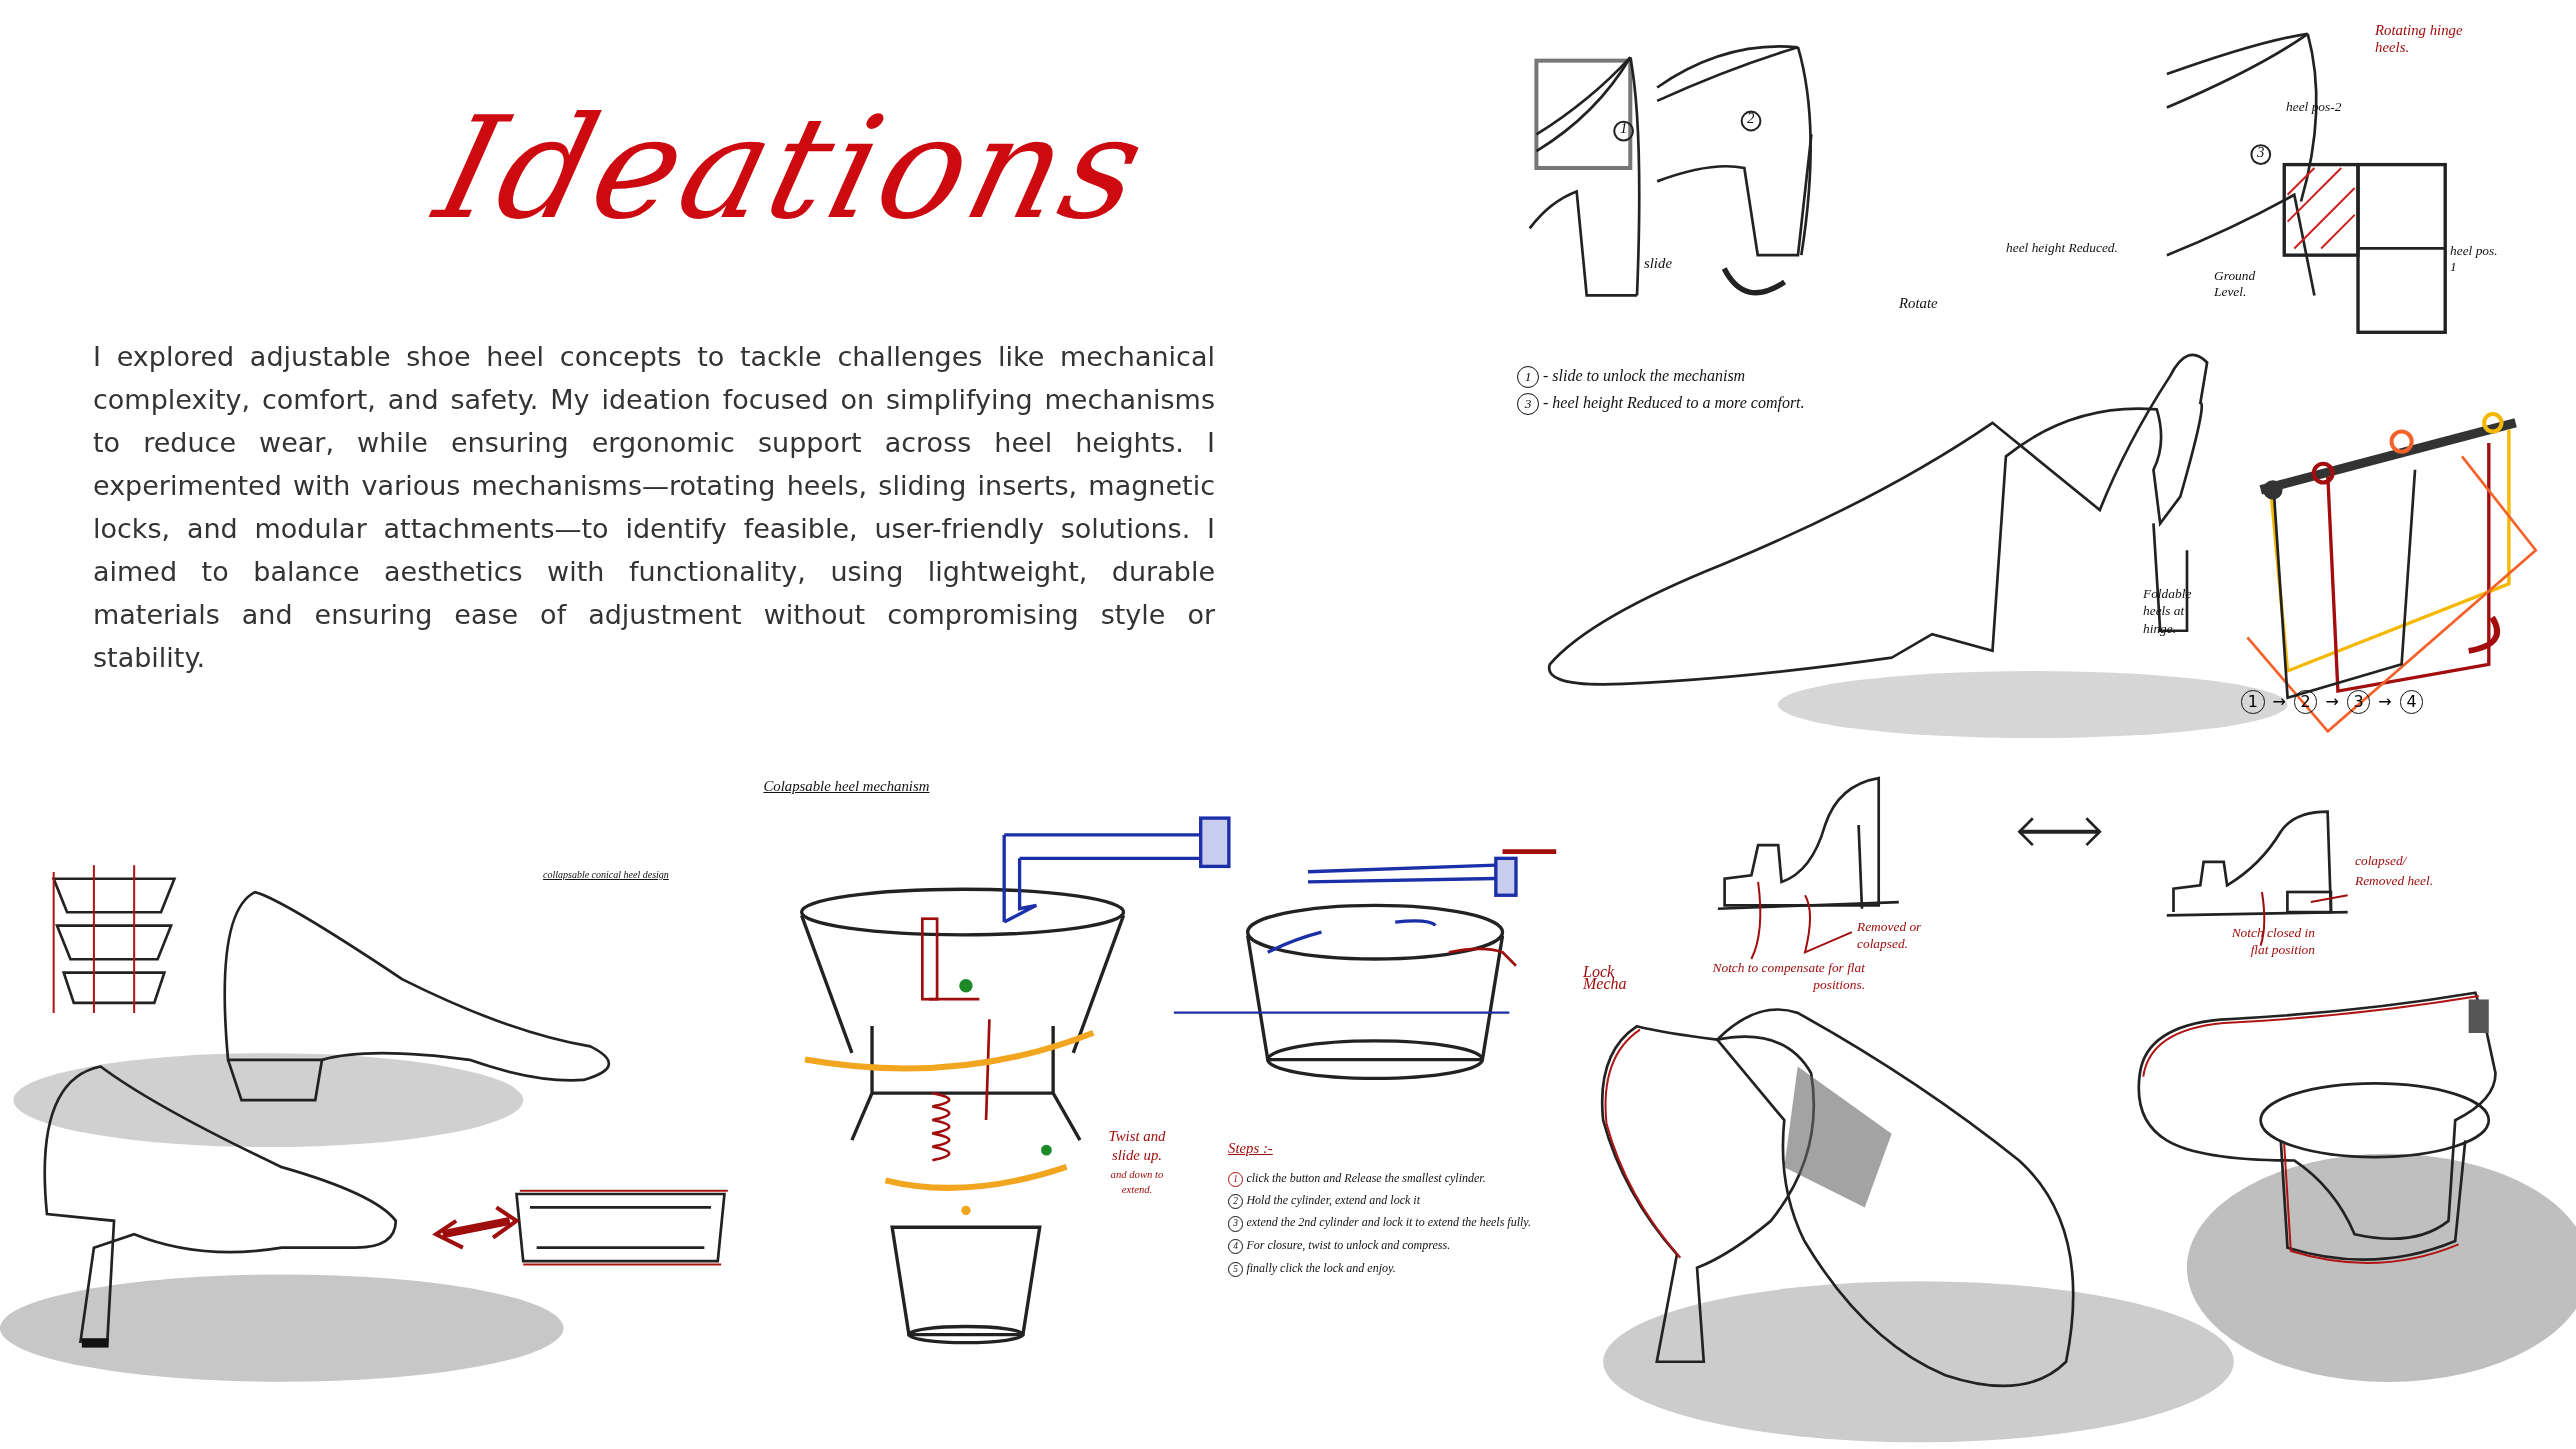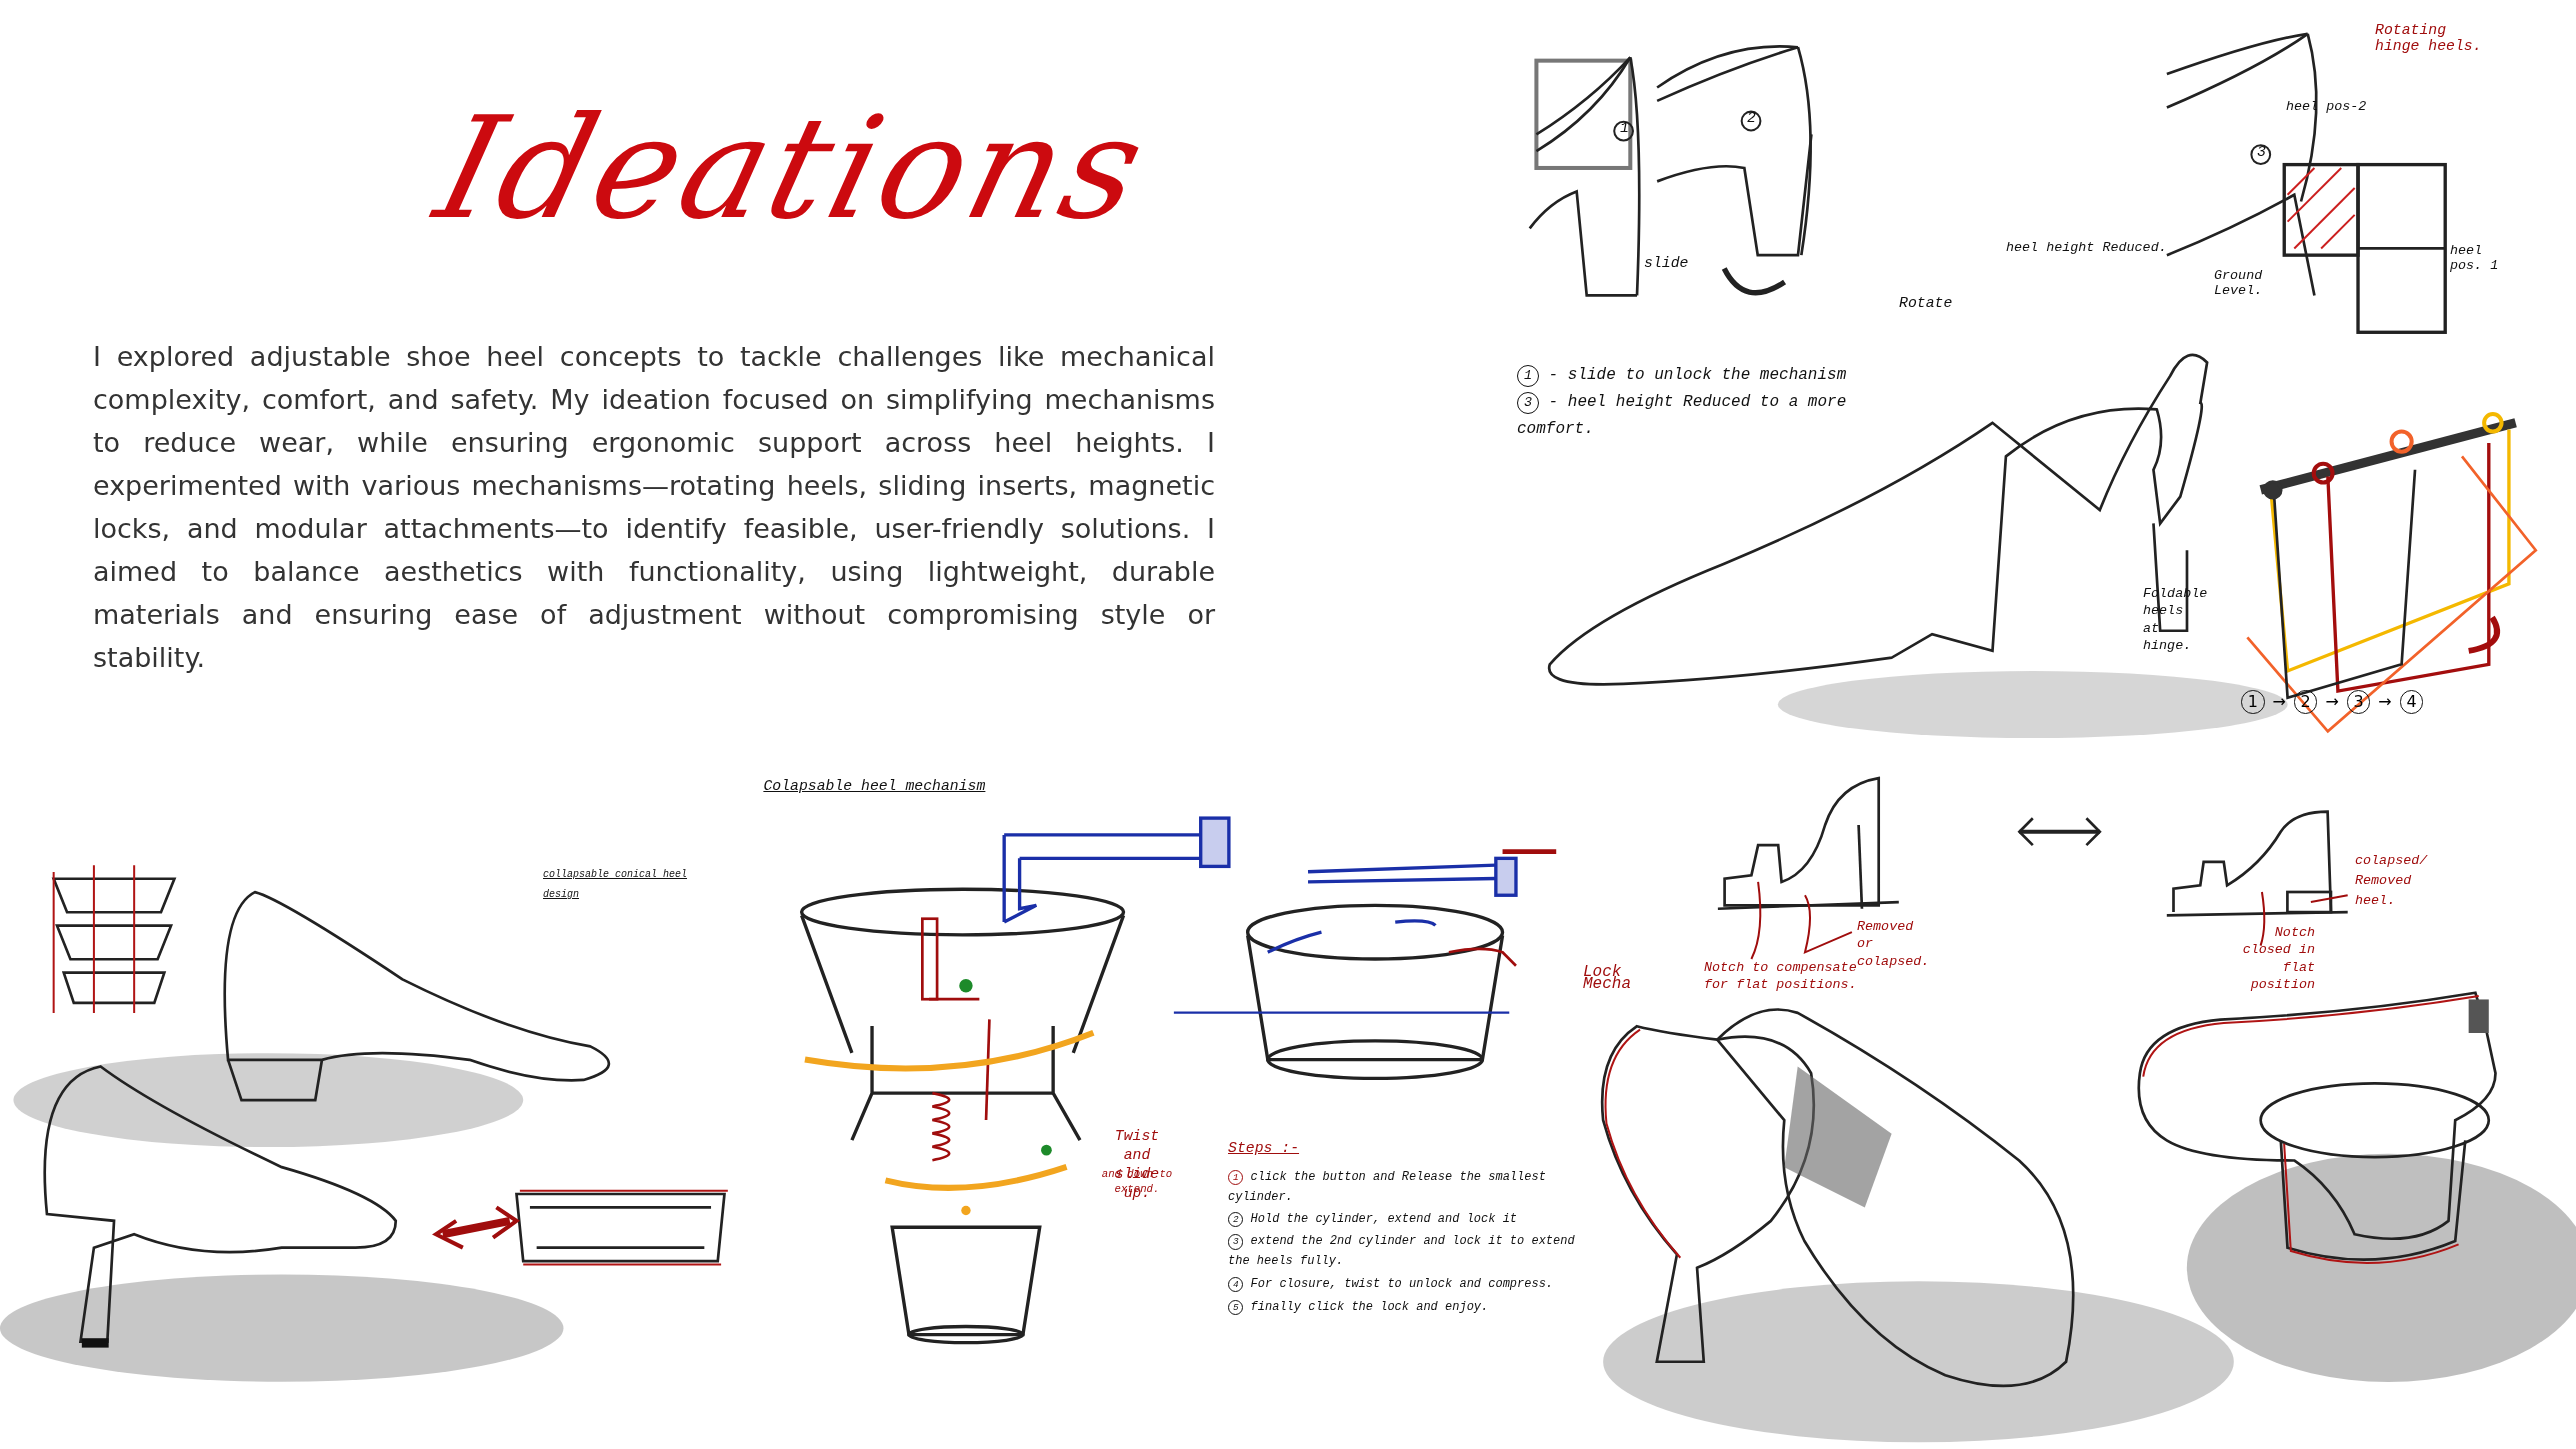--- a/index.html
+++ b/index.html
@@ -8,21 +8,21 @@
   .title {
     left:443px; top:74px; width:470px; height:188px;
     font-family:"DejaVu Serif", serif; font-style:italic; font-size:141px; color:#cc0a0f;
     letter-spacing:4px; transform:skewX(-14deg); line-height:188px;
   }
   .intro {
     left:93px; top:335px; width:1122px;
     font-family:"DejaVu Sans", sans-serif; font-size:27px; line-height:43px; color:#333333;
     text-align:justify; text-align-last:justify;
   }
-  .hand { font-family:Liberation Mono, monospace; font-style:italic; color:#111; }
+  .hand { font-family:Liberation Serif, serif; font-style:italic; color:#111; }
   .red { color:#a00d0d; }
   svg { position:absolute; left:0; top:0; }
   .note { position:absolute; white-space:pre; }
 </style>
 </head>
 <body>
 
 <div class="abs title">Ideations</div>
 
 <div class="abs intro">I explored adjustable shoe heel concepts to tackle challenges like mechanical complexity, comfort, and safety. My ideation focused on simplifying mechanisms to reduce wear, while ensuring ergonomic support across heel heights. I experimented with various mechanisms—rotating heels, sliding inserts, magnetic locks, and modular attachments—to identify feasible, user-friendly solutions. I aimed to balance aesthetics with functionality, using lightweight, durable materials and ensuring ease of adjustment without compromising style or stability.</div>
@@ -128,21 +128,21 @@
       <path d="M490 90 L470 110 L490 130"></path>
       <path d="M570 90 L590 110 L570 130"></path>
     </g>
     <g fill="none" stroke="#a00d0d" stroke-width="3">
       <path d="M80 185 Q90 260 70 300"></path>
       <path d="M150 205 Q165 230 150 290 L220 260"></path>
       <path d="M832 200 Q840 250 830 280"></path>
       <path d="M905 215 L960 205"></path>
     </g>
   </svg>
-  <div class="note hand red" style="left:0px;top:201px;font-size:13.4px;width:161px;white-space:normal;text-align:left;line-height:17.4px;">Notch to compensate for flat positions.</div>
+  <div class="note hand red" style="left:0px;top:201px;font-size:13.4px;width:161px;white-space:normal;text-align:right;line-height:17.4px;">Notch to compensate for flat positions.</div>
   <div class="note hand red" style="left:153px;top:160px;font-size:13.4px;width:74px;white-space:normal;line-height:17.4px;">Removed or colapsed.</div>
   <div class="note hand red" style="left:517px;top:166px;font-size:13.4px;width:94px;white-space:normal;line-height:17.4px;text-align:right;">Notch closed in flat position</div>
   <div class="note hand red" style="left:651px;top:93px;font-size:13.4px;width:101px;white-space:normal;line-height:20px;">colapsed/ Removed heel.</div>
 </div>
 
 <div class="abs" style="left:0px;top:845px;width:758px;height:537px;">
   <svg width="758" height="537" viewBox="0 0 1130 800">
     <ellipse cx="400" cy="380" rx="380" ry="70" fill="#aaa" opacity="0.55"></ellipse>
     <ellipse cx="420" cy="720" rx="420" ry="80" fill="#999" opacity="0.55"></ellipse>
     <g fill="none" stroke="#222" stroke-width="4">

